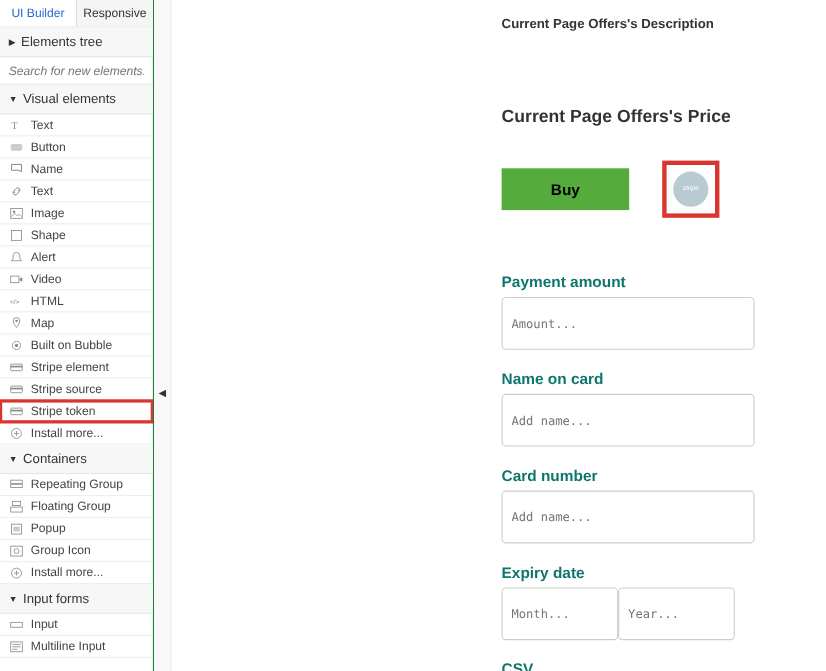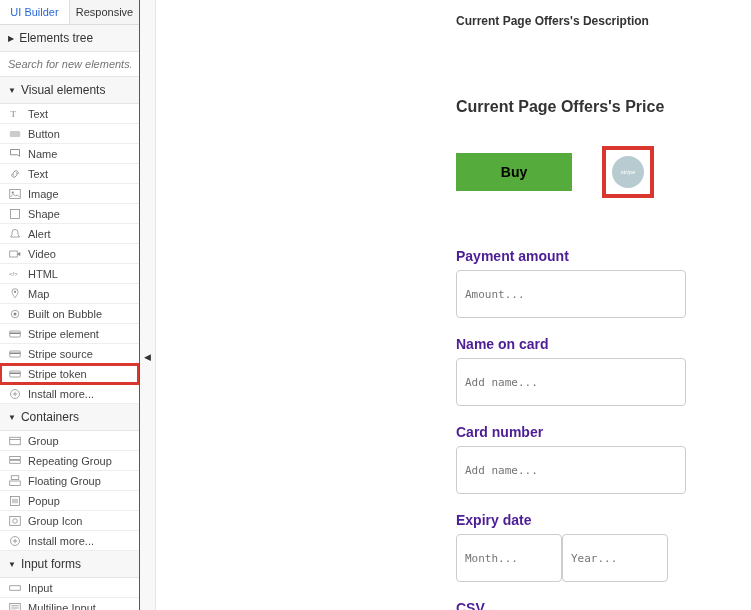--- a/index.html
+++ b/index.html
@@ -34,21 +34,21 @@
 .canvas { flex: 1; position: relative; background: #fff; padding: 14px 20px 20px 300px; }
 .desc-label { font-size: 12px; font-weight: bold; color: #333; margin-bottom: 70px; }
 .price-label { font-size: 16px; font-weight: bold; color: #333; margin-bottom: 30px; }
 
 .buy-row { display: flex; align-items: center; gap: 30px; margin-bottom: 50px; }
 .buy-btn { background: #55ab3b; color: #000000; border: none; width: 116px; height: 38px; font-size: 14px; font-weight: bold; cursor: pointer; }
 .stripe-box { border: 4px solid #d9362f; padding: 6px; display: flex; align-items: center; justify-content: center; }
 .stripe-circle { width: 32px; height: 32px; border-radius: 50%; background: #b7cbd0; display: flex; align-items: center; justify-content: center; font-size: 6px; color: #fff; font-style: italic; }
 
 .form-field { margin-bottom: 18px; }
-.form-label { font-size: 14px; font-weight: bold; color: #4c1d95; margin-bottom: 6px; display: block; }
+.form-label { font-size: 14px; font-weight: bold; color: #0f766e; margin-bottom: 6px; display: block; }
 .form-input { width: 230px; height: 48px; border: 1px solid #ccc; border-radius: 4px; padding: 0 8px; font-size: 11px; font-family: monospace; color: #888; }
 .expiry-row { display: flex; }
 .expiry-row .form-input { width: 106px; }
 
 svg { width: 12px; height: 12px; }
 </style>
 </head>
 <body>
 
 <div class="app">
@@ -206,29 +206,20 @@
 
     <div class="section-header">
       <span class="arrow">▼</span>
       <span>Containers</span>
     </div>
 
     <div id="container-list">
         <div class="element-item">
           <span class="ic">
             <svg viewBox="0 0 16 16">
-              <rect x="1" y="3" width="14" height="10" fill="none" stroke="#888"></rect>
-              <path d="M1 6h14" stroke="#888"></path>
-            </svg>
-          </span>
-          <span>Group</span>
-        </div>
-        <div class="element-item">
-          <span class="ic">
-            <svg viewBox="0 0 16 16">
               <rect x="1" y="2" width="14" height="4" fill="none" stroke="#888"></rect>
               <rect x="1" y="7" width="14" height="4" fill="none" stroke="#888"></rect>
             </svg>
           </span>
           <span>Repeating Group</span>
         </div>
         <div class="element-item">
           <span class="ic">
             <svg viewBox="0 0 16 16">
               <rect x="3" y="1" width="10" height="5" fill="none" stroke="#888"></rect>

